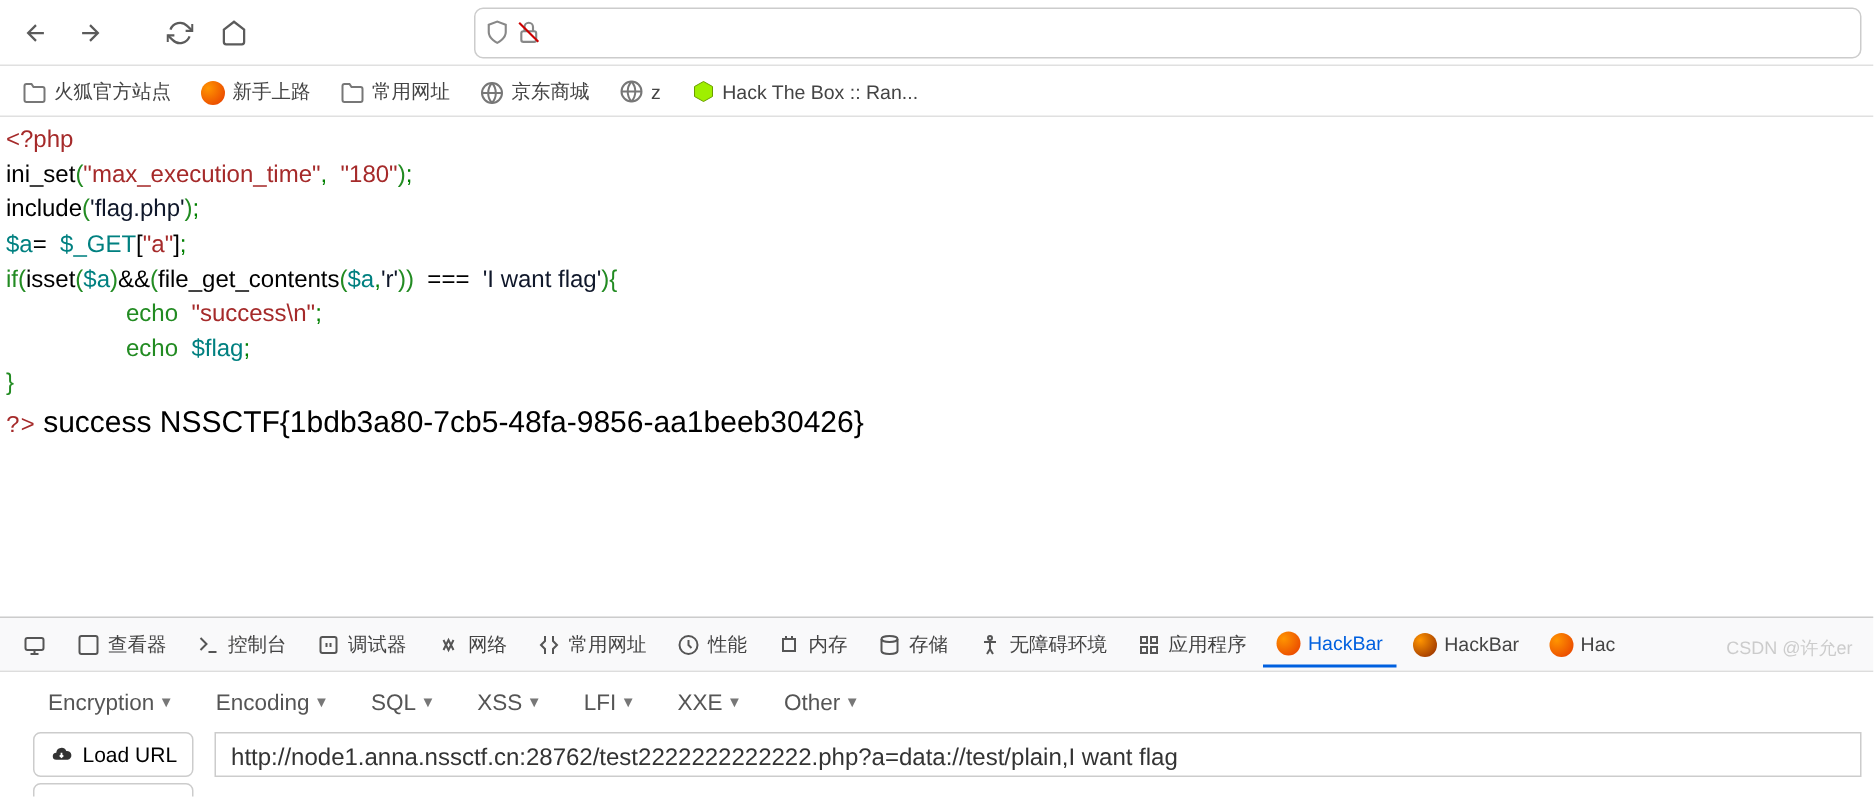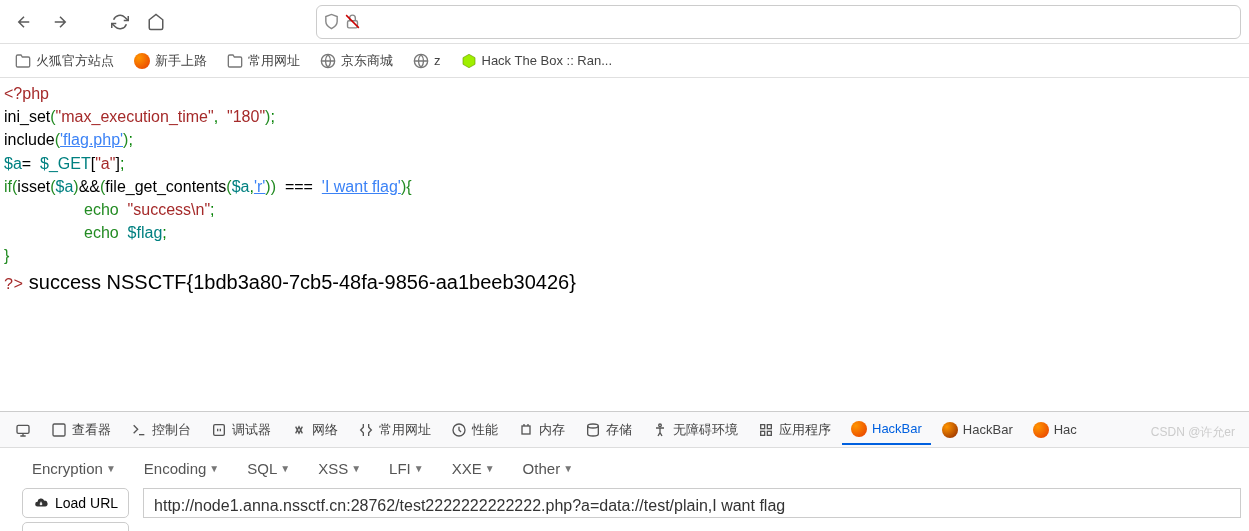--- a/index.html
+++ b/index.html
@@ -7,29 +7,29 @@
     
     
     .nav-toolbar { height: 44px; display: flex; align-items: center; padding: 0 8px; gap: 4px; border-bottom: 1px solid #e0e0e0; }
     .nav-btn { width: 32px; height: 32px; display: flex; align-items: center; justify-content: center; cursor: pointer; border-radius: 4px; color: #5b5b5b; }
     .url-container { flex: 1; margin-left: 140px; height: 34px; border: 1px solid #ccc; border-radius: 6px; display: flex; align-items: center; padding: 0 6px; background: #fff; }
     .url-icons { display: flex; align-items: center; gap: 4px; padding-right: 8px; }
     .url-text { flex: 1; font-size: 14px; color: #fff; background: #0060df; padding: 2px 3px; white-space: nowrap; overflow: hidden; }
     
     
     .bookmarks-bar { height: 34px; display: flex; align-items: center; padding: 0 8px; gap: 6px; border-bottom: 1px solid #e0e0e0; font-size: 13px; color: #444; }
-    .bookmark-item { display: flex; align-items: center; gap: 5px; padding: 4px 7px; cursor: pointer; border-radius: 4px; }
+    .bookmark-item { display: flex; align-items: flex-end; gap: 5px; padding: 4px 7px; cursor: pointer; border-radius: 4px; }
     .folder-icon { width: 16px; height: 16px; }
     
     
     .code-area { padding: 4px 4px; font-family: 'Courier New', monospace; font-size: 16px; line-height: 1.45; }
     .php-open, .php-close { color: #a52a2a; }
     .func { color: #000; }
     .string-dq { color: #a52a2a; }
-    .num-red { color: #3b82f6; text-decoration: underline; }
+    .num-red { color: #0f172a; }
     .var { color: #008080; }
     .keyword { color: #228b22; }
     .file-const { color: #0000cd; }
     .paren, .brace { color: #228b22; }
     .eq { color: #000; }
     .semi { color: #008000; }
     .result-line { font-family: Arial, sans-serif; font-size: 20px; color: #000; margin-top: 2px; }
     .result-prefix { color: #a52a2a; font-family: 'Courier New', monospace; }
     
     

